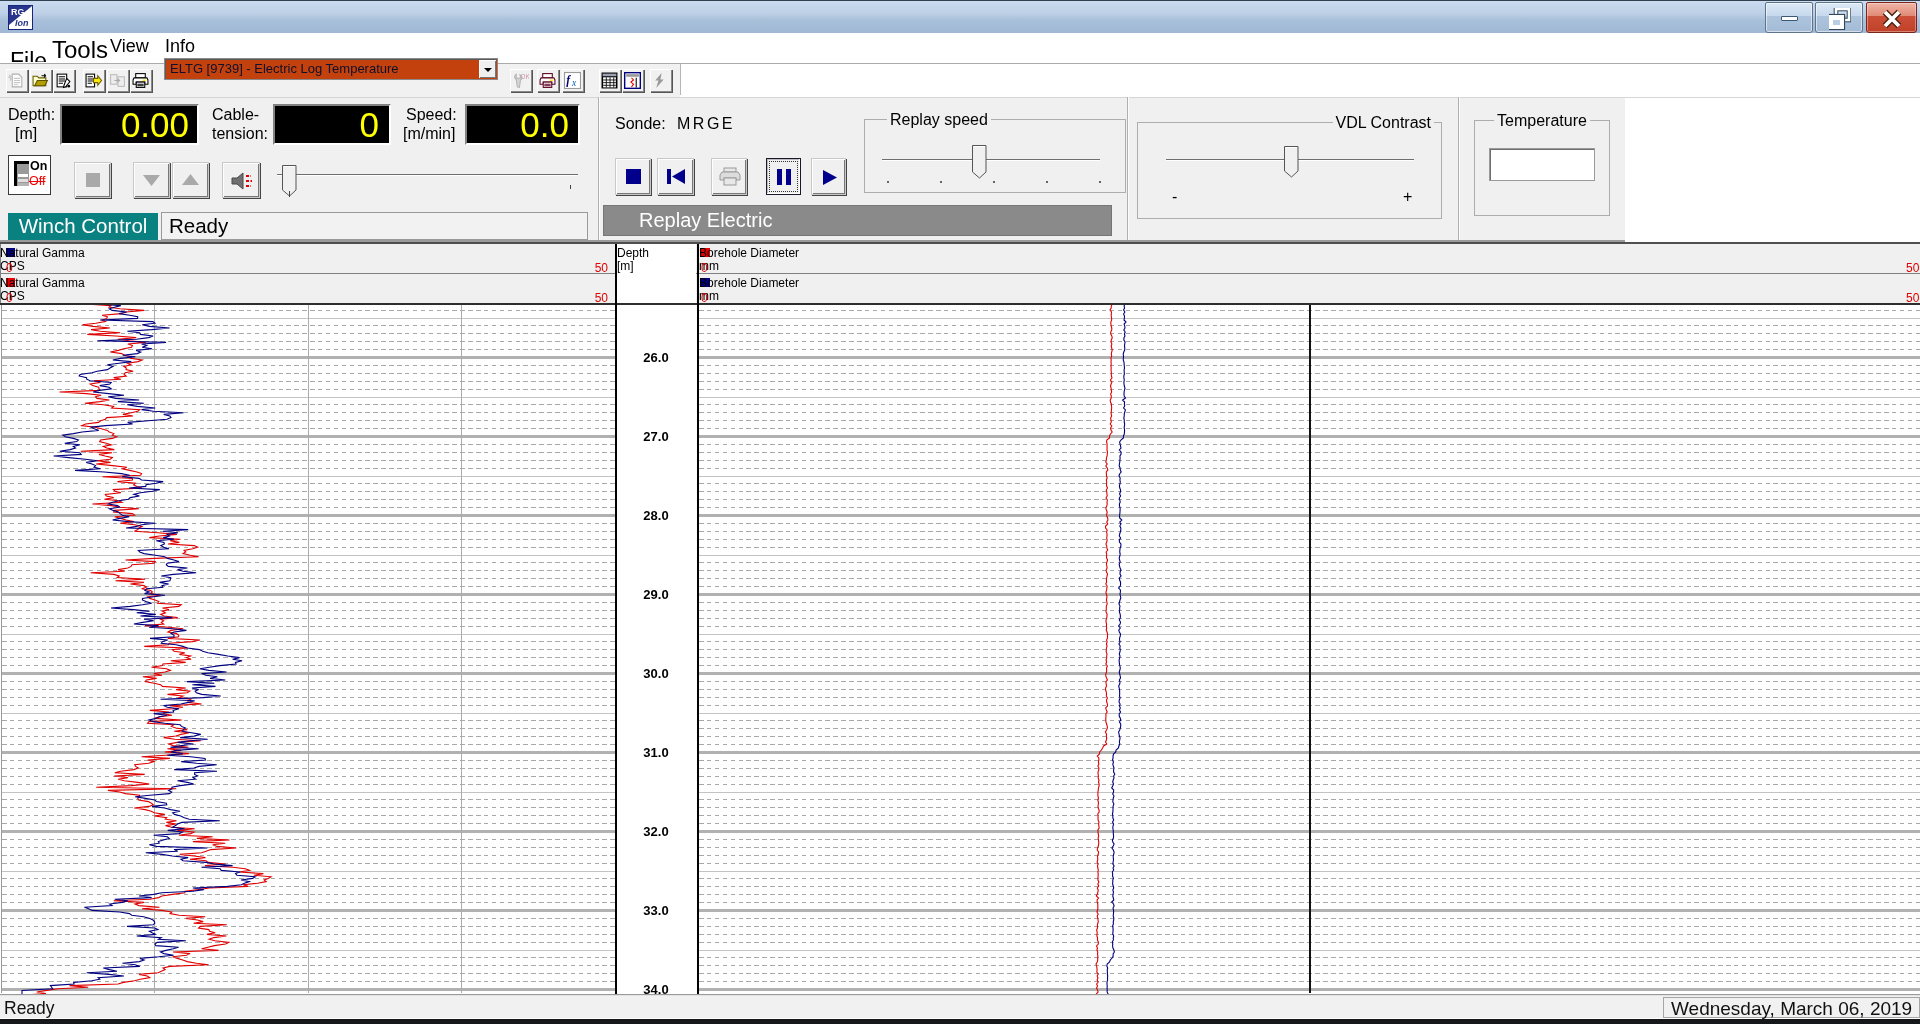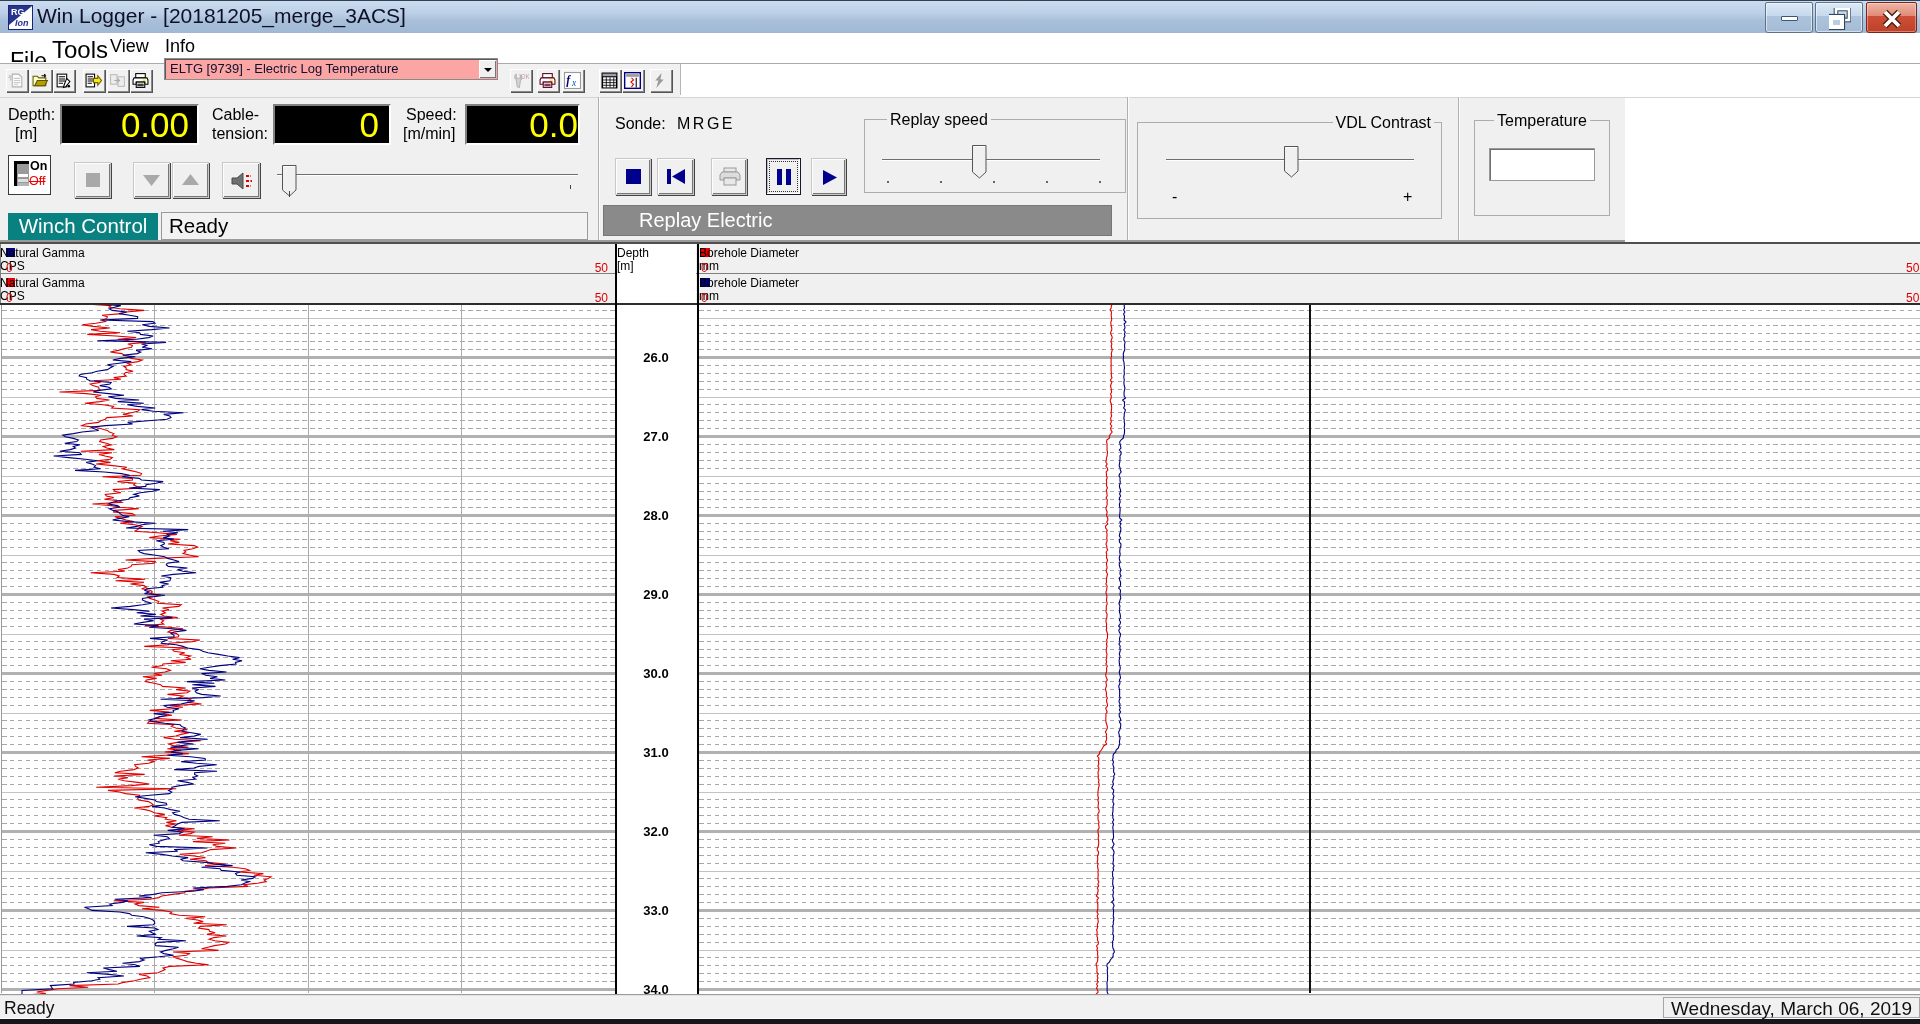--- a/index.html
+++ b/index.html
@@ -24,21 +24,20 @@
 <body>
 
 <div class="abs" style="left:0;top:0;width:1920px;height:33px;border-top:1px solid #33404f;
  background:linear-gradient(180deg,#cadcf0 0%,#bccfe6 40%,#a9c0da 60%,#9fb8d4 100%)">
  <svg class="abs" style="left:8px;top:4px" width="25" height="25" viewBox="0 0 25 25">
   <rect x="0" y="0" width="25" height="25" fill="#fff" stroke="#1a237e" stroke-width="2"></rect>
   <path d="M1 1 L24 1 L1 20 Z" fill="#27348b"></path>
   <text x="3" y="10" font-size="9" font-weight="bold" fill="#fff" font-family="Liberation Sans">RG</text>
   <text x="7" y="21" font-size="9" font-weight="bold" font-style="italic" fill="#27348b" font-family="Liberation Sans">Ion</text>
  </svg>
- <div class="abs" style="left:37px;top:3px;font-size:21px;color:#0d1026">Win Logger - [20181205_merge_3ACS]</div>
  <div class="abs" style="left:1765px;top:1px;width:48px;height:31px;border:1px solid #5d7389;border-radius:2px 2px 3px 3px;
    background:linear-gradient(180deg,#dce9f7 0%,#c6d8ec 45%,#aec4dd 46%,#a3bbd6 100%);box-shadow:inset 0 0 0 1px rgba(255,255,255,.55)">
   <div class="abs" style="left:15px;top:13px;width:17px;height:5px;background:#fff;border:1px solid #3c5874;border-radius:1px"></div>
  </div>
  <div class="abs" style="left:1815px;top:1px;width:48px;height:31px;border:1px solid #5d7389;border-radius:2px 2px 3px 3px;
    background:linear-gradient(180deg,#dce9f7 0%,#c6d8ec 45%,#aec4dd 46%,#a3bbd6 100%);box-shadow:inset 0 0 0 1px rgba(255,255,255,.55)">
   <svg class="abs" style="left:13px;top:5px" width="22" height="22" viewBox="0 0 22 22">
    <rect x="7" y="1" width="13" height="11" fill="none" stroke="#30475e" stroke-width="4.6"></rect>
    <rect x="7" y="1" width="13" height="11" fill="none" stroke="#fff" stroke-width="2.6"></rect>
    <rect x="1" y="8" width="13" height="12" fill="#30475e" stroke="#30475e" stroke-width="4.2"></rect>
@@ -106,21 +105,21 @@
   </div>
 <div class="tb-btn" style="left:130px">
     <svg width="17" height="17" viewBox="0 0 16 16">
       <rect x="3.5" y="1.5" width="9" height="4" fill="#fff" stroke="#000"></rect>
       <path d="M2 5.5h12l1 2v4h-3v-2H4v2H1v-4z" fill="#fff" stroke="#000"></path>
       <rect x="4" y="9.5" width="8" height="5" fill="#fff" stroke="#000"></rect>
       <path d="M5 11.5h6M5 13h6" stroke="#000"></path>
       <rect x="10" y="7" width="3" height="1.4" fill="#ffe900"></rect>
     </svg>
   </div>
-<div class="abs" style="left:164px;top:58px;width:334px;height:22px;background:#fca5a5;border:1px solid #8a8a8a;box-shadow:inset 1px 1px 0 #5a5a5a">
+<div class="abs" style="left:164px;top:58px;width:334px;height:22px;background:#c2410c;border:1px solid #8a8a8a;box-shadow:inset 1px 1px 0 #5a5a5a">
     <div class="abs" style="left:5px;top:2px;font-size:13px;color:#10102c">ELTG [9739] - Electric Log Temperature</div>
     <div class="abs" style="left:314px;top:1px;width:17px;height:18px;background:#f0f0f0;box-shadow:inset 1px 1px 0 #fff,inset -1px -1px 0 #777"><svg width="17" height="18">
         <path d="M5 8h8l-4 4z" fill="#000"></path>
       </svg></div>
   </div>
 <div class="tb-btn" style="left:510px">
     <svg width="17" height="17" viewBox="0 0 16 16">
       <path d="M4 2c-2 1-2 4 0 5l1 7 2 .5 1-7c2-1 2-4-.5-5l.5 3-2 .6-2-.6z" fill="#d5d5d5" stroke="#b5b5b5"></path>
       <text x="8" y="7" font-size="6" fill="#c9a" font-family="Liberation Sans">OK</text>
     </svg>
@@ -173,21 +172,21 @@
 <div class="abs" style="left:1458px;top:97px;width:1px;height:143px;background:#b0b0b0"></div>
 <div class="abs" style="left:1459px;top:97px;width:1px;height:143px;background:#fbfbfb"></div>
 <div class="lab" style="left:8px;top:106px">Depth:</div>
 <div class="lab" style="left:15px;top:125px">[m]</div>
 <div class="lcd" style="left:60px;top:104px;width:139px;height:41px;padding-right:8px">0.00</div>
 <div class="lab" style="left:212px;top:106px">Cable-</div>
 <div class="lab" style="left:212px;top:125px">tension:</div>
 <div class="lcd" style="left:273px;top:104px;width:118px;height:41px;padding-right:10px">0</div>
 <div class="lab" style="left:406px;top:106px">Speed:</div>
 <div class="lab" style="left:403px;top:125px">[m/min]</div>
-<div class="lcd" style="left:465px;top:104px;width:115px;height:41px;">0.0</div>
+<div class="lcd" style="left:465px;top:104px;width:115px;height:41px;padding-right:9px">0.0</div>
 <div class="abs" style="left:8px;top:155px;width:43px;height:40px;background:#fff;border:1px solid #3a3a3a">
     <div class="abs" style="left:5px;top:5px;width:15px;height:25px;border-left:3px solid #000;border-top:3px solid #000;background:#9a9a9a">
       <div class="abs" style="left:1px;top:10px;width:10px;height:3px;background:#fff"></div>
       <div class="abs" style="left:1px;top:15px;width:10px;height:3px;background:#dedede"></div>
       <div class="abs" style="left:1px;top:19px;width:11px;height:3px;background:#b5b5b5"></div>
     </div>
     <div class="abs" style="left:21px;top:3px;font-size:12.5px;font-weight:bold;color:#000">On</div>
     <div class="abs" style="left:20px;top:18px;font-size:12.5px;font-weight:normal;color:#f00000;text-decoration:line-through">Off</div>
   </div>
 <div class="abs b3d" style="left:74px;top:162px;width:37px;height:36px">

